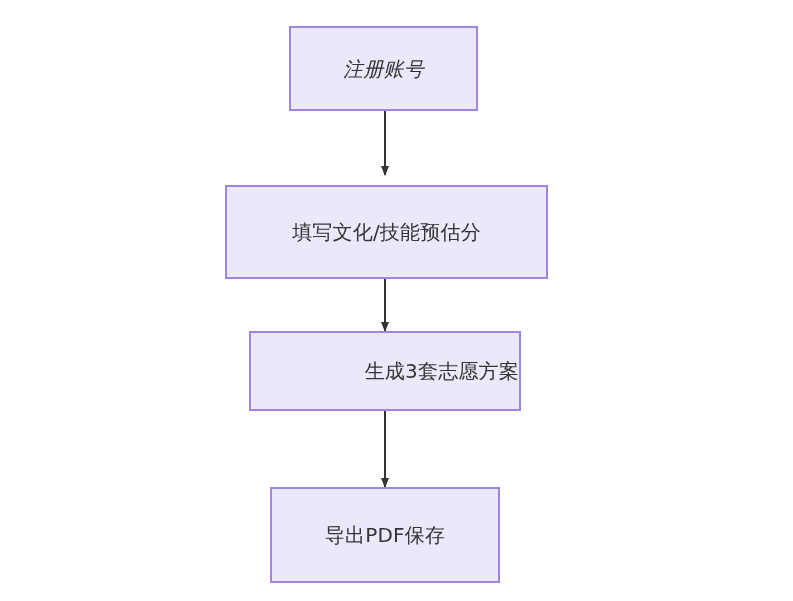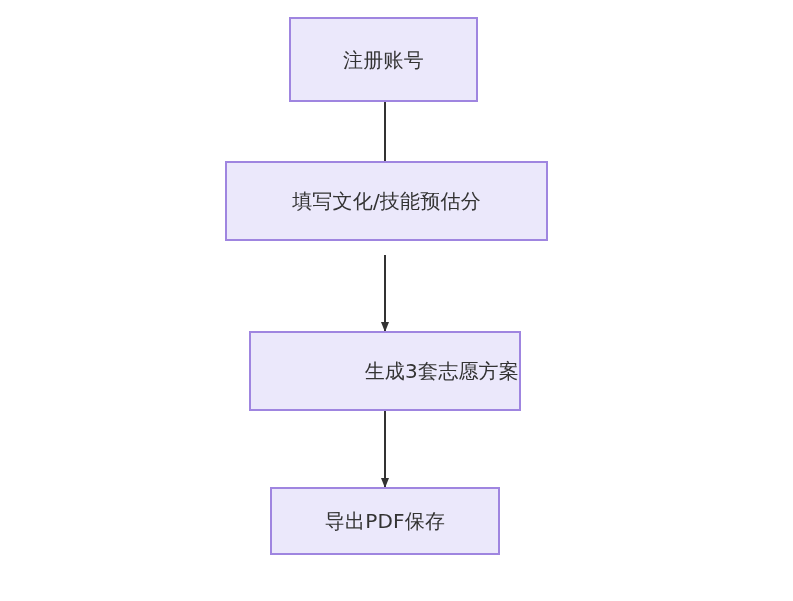--- a/index.html
+++ b/index.html
@@ -39,24 +39,24 @@
   .edge-svg {
     position: absolute;
     left: 0;
     top: 0;
     width: 793px;
     height: 601px;
     pointer-events: none;
   }
 
   
-  #node-0 { left: 289px; top: 17px;  width: 189px; height: 85px; }
-  #node-1 { left: 225px; top: 161px; width: 323px; height: 80px; }
+  #node-0 { left: 289px; top: 26px;  width: 189px; height: 85px; font-style: italic; }
+  #node-1 { left: 225px; top: 185px; width: 323px; height: 94px; }
   #node-2 { left: 249px; top: 331px; width: 272px; height: 80px; justify-content: flex-end; }
-  #node-3 { left: 270px; top: 487px; width: 230px; height: 68px; }
+  #node-3 { left: 270px; top: 487px; width: 230px; height: 96px; }
 </style>
 </head>
 <body>
 
 <div id="flowchart-canvas">
 
   <svg class="edge-svg" viewBox="0 0 793 601" xmlns="http://www.w3.org/2000/svg">
     <defs>
       <marker id="arrowhead" markerWidth="10" markerHeight="8" refX="9" refY="4" orient="auto" markerUnits="userSpaceOnUse">
         <path d="M0,0 L10,4 L0,8 z" fill="#333333"></path>

